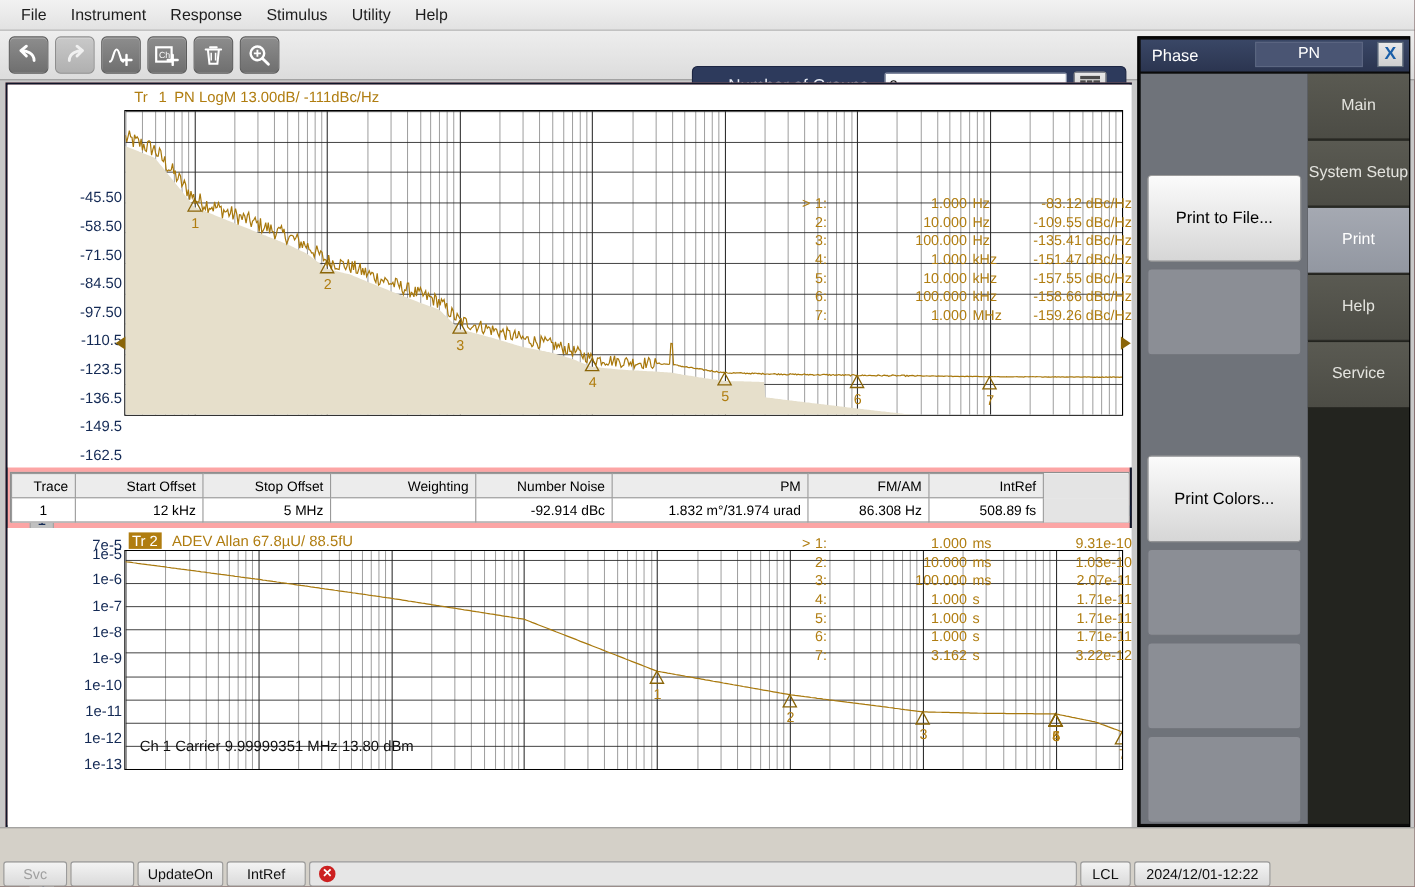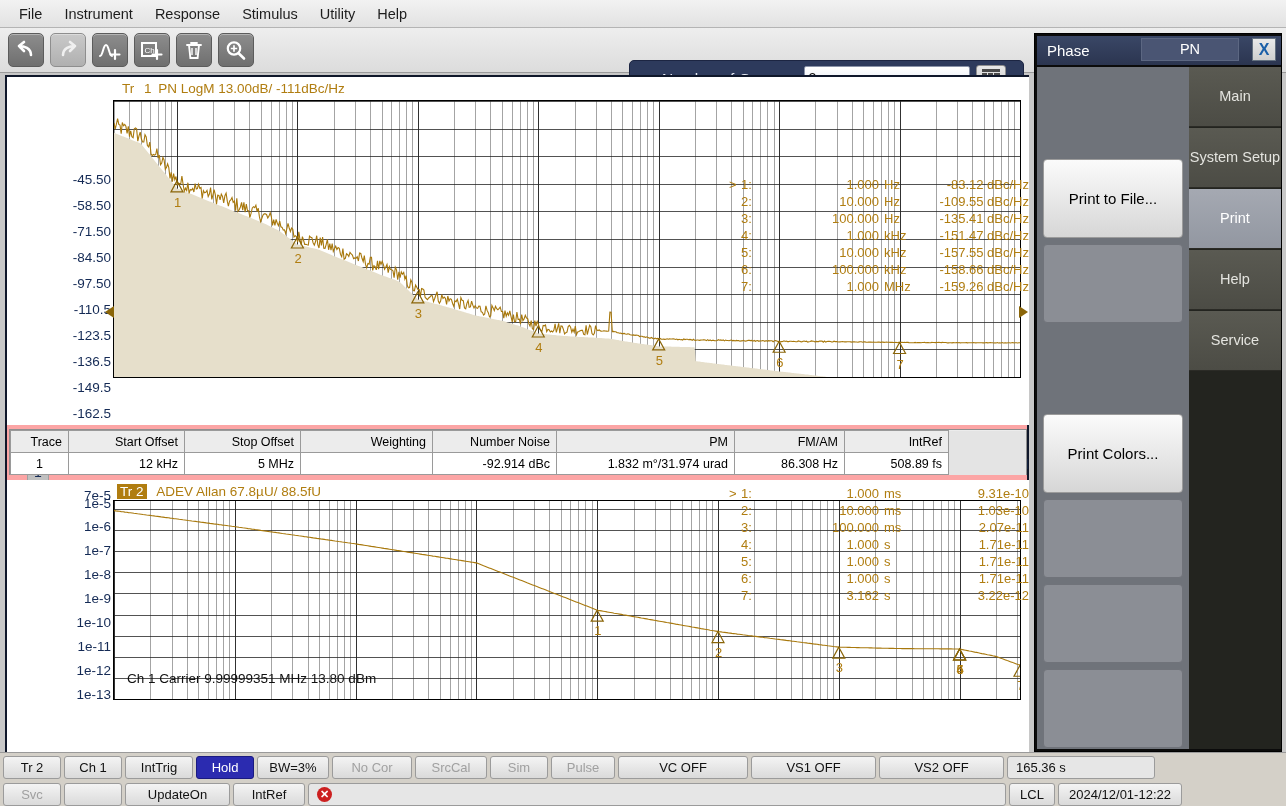--- a/index.html
+++ b/index.html
@@ -699,39 +699,24 @@
         <div style="left:868px">1</div>
       </div>
 
       <div class="trnum" style="left:20px;top:315px">2</div>
 
     </div>
 
   </div>
 
   <div class="statusbar">
-    <div class="sb-row r1">
-      <div class="sbcell" style="width:58px">Tr 2</div>
-      <div class="sbcell" style="width:58px">Ch 1</div>
-      <div class="sbcell" style="width:68px">IntTrig</div>
-      <div class="sbcell hold" style="width:58px">Hold</div>
-      <div class="sbcell" style="width:72px">BW=3%</div>
-      <div class="sbcell dim" style="width:80px">No Cor</div>
-      <div class="sbcell dim" style="width:72px">SrcCal</div>
-      <div class="sbcell dim" style="width:58px">Sim</div>
-      <div class="sbcell dim" style="width:64px">Pulse</div>
-      <div class="sbcell" style="width:130px">VC OFF</div>
-      <div class="sbcell" style="width:125px">VS1 OFF</div>
-      <div class="sbcell" style="width:125px">VS2 OFF</div>
-      <div class="sbcell flat" style="width:148px">165.36 s</div>
-    </div>
     <div class="sb-row r2">
       <div class="sbcell dim" style="width:58px">Svc</div>
       <div class="sbcell" style="width:58px"></div>
-      <div class="sbcell" style="width:105px">UpdateOn</div>
+      <div class="sbcell" style="width:78px">UpdateOn</div>
       <div class="sbcell" style="width:72px">IntRef</div>
       <div class="sbcell flat warn" style="width:698px">
         <span class="warnicon">✕</span>
       </div>
       <div class="sbcell" style="width:46px">LCL</div>
       <div class="sbcell" style="width:124px">2024/12/01-12:22</div>
     </div>
   </div>
 
 </div>

